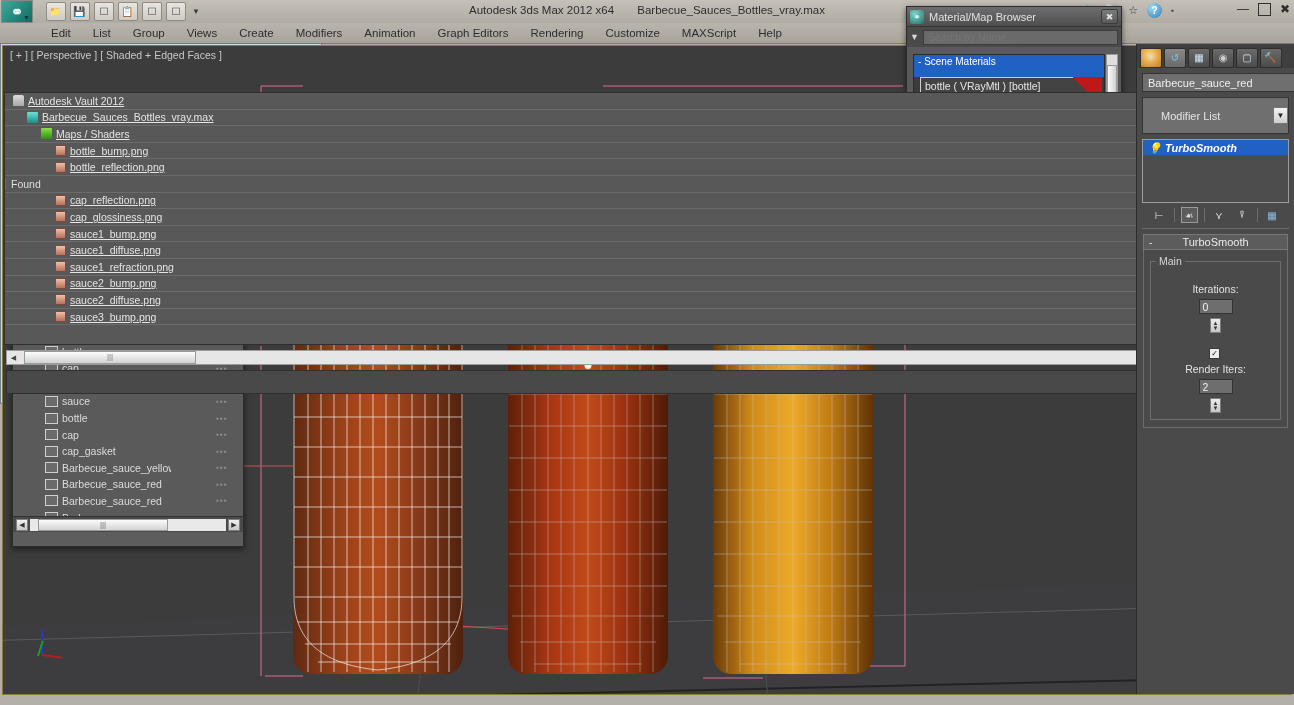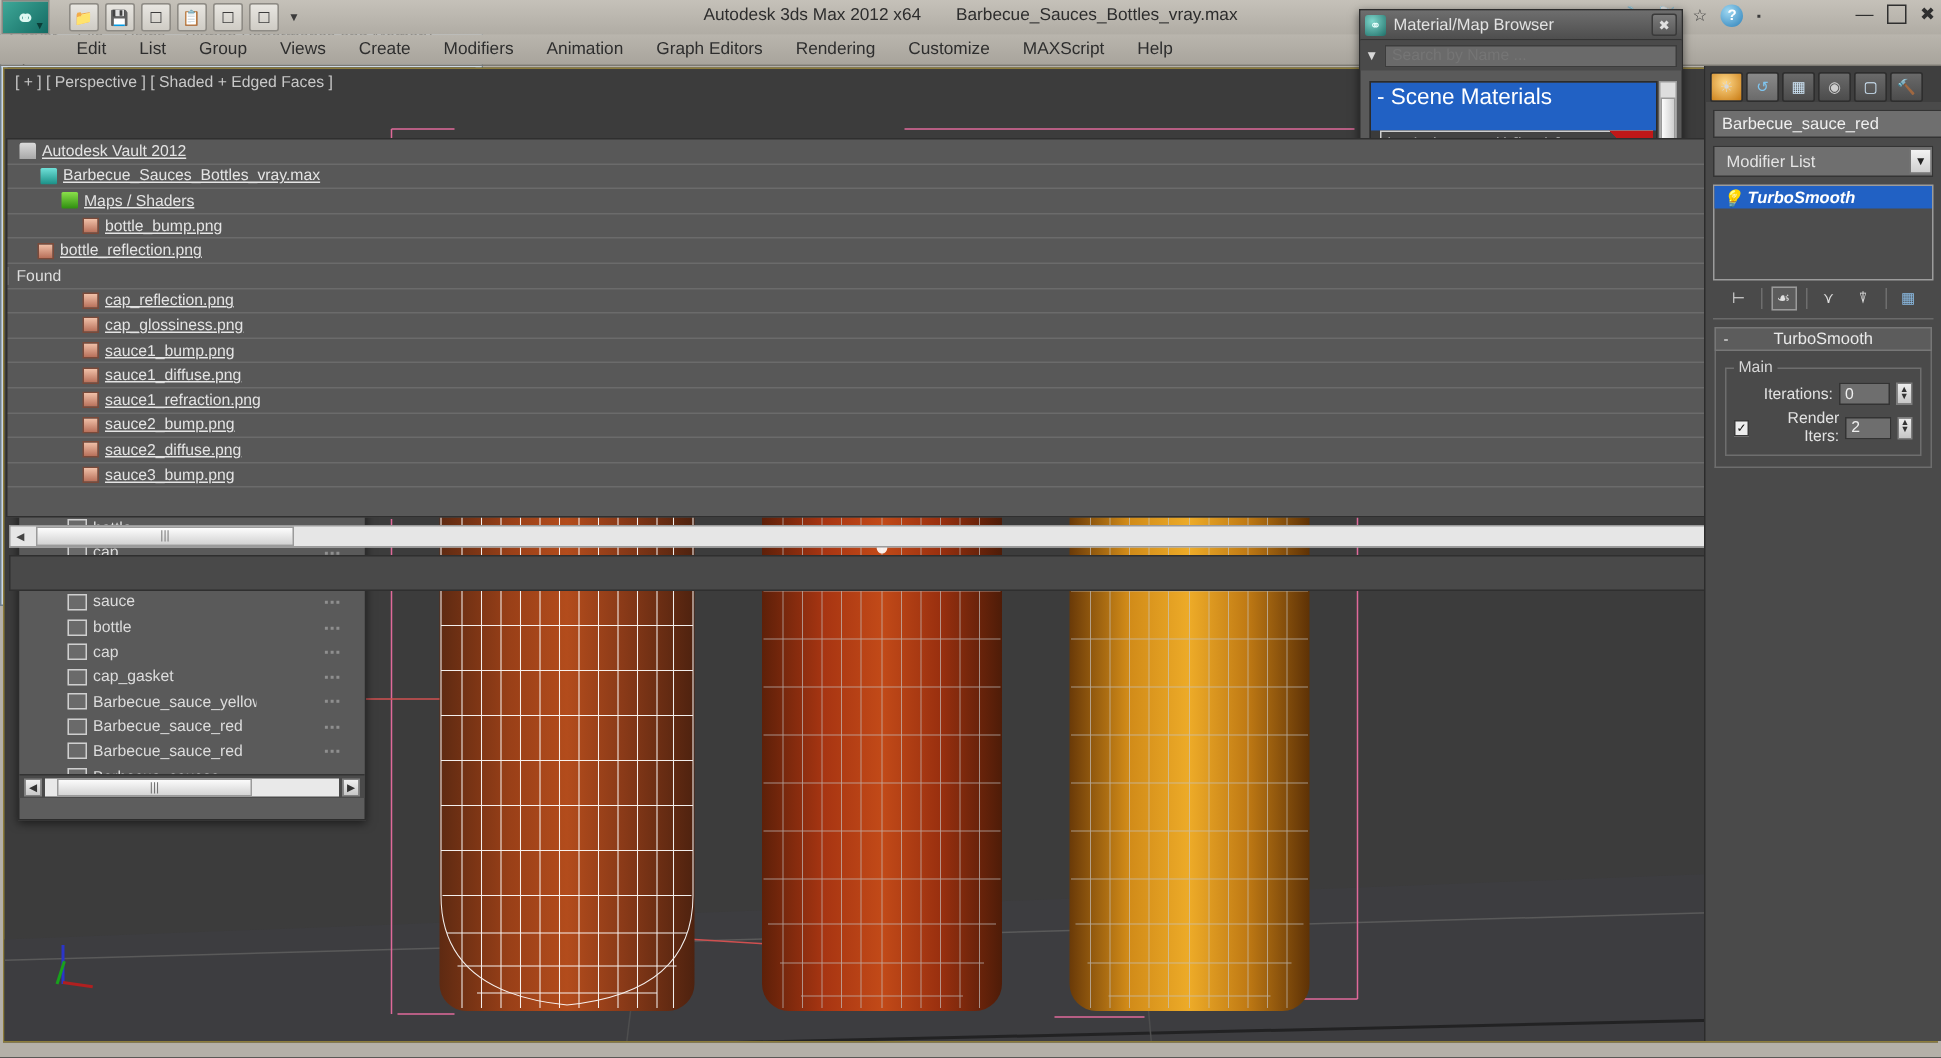--- a/index.html
+++ b/index.html
@@ -138,21 +138,21 @@
   .lscroll .arw{width:12px;height:12px;background:linear-gradient(#f0f0f0,#c8c8c8);border:1px solid #808080;color:#333;font-size:7px;display:flex;align-items:center;justify-content:center;}
   .lscroll .track{flex:1; height:12px; background:#e9e9e9; margin:0 2px; position:relative;}
   .lscroll .thumb{position:absolute; left:8px; top:0; width:130px;height:12px;background:linear-gradient(#fbfbfb,#d4d4d4);border:1px solid #9a9a9a; text-align:center; color:#6a6a6a; font-size:8px;}
 
   
   #mat-browser { left:906px; top:6px; width:216px; height:292px; background:#5a5a5a;}
   .mb-search { height:20px; background:#4a4a4a; display:flex; align-items:center; padding:0 3px; gap:4px;}
   .mb-search .dn{ font-size:9px; color:#d8d8d8;}
   .mb-search input{ flex:1; height:15px; background:#6a6a6a; border:1px solid #3c3c3c; color:#cfcfcf; font-size:10.5px; padding:0 4px; font-family:inherit;}
   .mb-body{ position:absolute; left:6px; right:16px; top:47px; bottom:22px; background:#3b3b3b; border:1px solid #2b2b2b; overflow:hidden;}
-  .mb-group{ background:#2161c4; color:#fff; font-size:15px; padding:1px 0 1px 4px; height:32px;}
+  .mb-group{ background:#2161c4; color:#fff; font-size:10px; padding:1px 0 1px 4px; height:22px;}
   .mrow{ height:17.3px; margin:0 2px 0.6px 6px; background:#434343; color:#e6e6e6; font-size:10.5px;
       display:flex; align-items:center; padding-left:5px; position:relative; overflow:hidden;}
   .mrow.out{ outline:1px solid #cfcfcf; outline-offset:-1px;}
   .mrow .swatch{ position:absolute; right:0; top:0; width:36px; height:100%;}
   .mb-scroll{ position:absolute; right:3px; top:47px; bottom:22px; width:12px; background:#dedede; border:1px solid #9b9b9b;}
   .mb-scroll .th{ position:absolute; left:0; top:10px; width:10px; height:118px; background:linear-gradient(90deg,#fdfdfd,#cfcfcf); border:1px solid #9a9a9a;}
   .mb-scroll .th:after{content:"≡"; position:absolute; left:1px; top:48px; font-size:8px; color:#777;}
 
   
   #asset-tracking{ left:956px; top:294px; width:322px; height:404px; background:#cdd9e4; border:1px solid #70818f;}
@@ -183,37 +183,37 @@
   .at-status{ position:absolute; left:6px; right:6px; top:370px; height:24px; background:#494949; border:1px solid #2f2f2f;}
 
   
   #cmd-panel{ position:absolute; left:1136px; top:44px; width:158px; height:650px; background:#4a4a4a; border-left:1px solid #2c2c2c;}
   .cp-tabs{ height:24px; display:flex; align-items:center; gap:2px; padding:3px 3px 0 3px; background:#3f3f3f;}
   .cp-tabs .t{ width:22px;height:20px; background:linear-gradient(#6a6a6a,#4c4c4c); border:1px solid #2e2e2e; border-radius:2px;
       display:flex;align-items:center;justify-content:center; font-size:10px;}
   .cp-tabs .t.on{ background:linear-gradient(#8a8a8a,#6a6a6a);}
   .cp-name{ margin:5px 5px 0 5px; display:flex; gap:5px;}
   .cp-name input{ flex:1; height:19px; background:#6f6f6f; border:1px solid #343434; color:#efefef; font-size:11px; padding:0 5px; font-family:inherit;}
-  .cp-modlist{ margin:5px; height:21px; background:#6f6f6f; border:1px solid #343434; display:flex; align-items:center; color:#e4e4e4; font-size:11px; padding-left:8px;}
+  .cp-modlist{ margin:5px; height:37px; background:#6f6f6f; border:1px solid #343434; display:flex; align-items:center; color:#e4e4e4; font-size:11px; padding-left:18px;}
   .cp-modlist .ar{ margin-left:auto; width:15px; height:17px; background:linear-gradient(#f3f3f3,#cfcfcf); border:1px solid #777; color:#222; font-size:8px; display:flex;align-items:center;justify-content:center;}
   .cp-stack{ margin:4px 5px; height:64px; background:#4d4d4d; border:1px solid #9c9c9c;}
   .cp-stack .item{ height:15px; display:flex; align-items:center; background:#2161c4; color:#fff; font-style:italic; font-weight:bold; font-size:11px;}
   .cp-stack .item .bulb{width:11px;height:11px;margin:0 6px 0 5px;}
   .cp-stackbtns{ display:flex; align-items:center; justify-content:center; gap:6px; margin:4px 0;}
   .cp-stackbtns .b{ width:17px;height:16px; display:flex;align-items:center;justify-content:center; font-size:10px; color:#e0e0e0;}
   .cp-stackbtns .b.on{ border:1px solid #9a9a9a; background:#5c5c5c;}
   .cp-stackbtns .div{width:1px;height:14px;background:#6e6e6e;}
   .cp-sep{ height:1px; background:#6a6a6a; margin:5px 5px;}
   .roll{ margin:4px 6px; }
   .roll-hd{ height:16px; background:#5c5c5c; border:1px solid #777; display:flex; align-items:center; justify-content:center; color:#eaeaea; font-size:11px; position:relative;}
   .roll-hd .mn{position:absolute; left:5px; font-size:10px;}
   .roll-bd{ border:1px solid #6d6d6d; border-top:none; padding:5px 6px 7px 6px;}
   .grp{ border:1px solid #6e6e6e; margin-top:6px; padding:6px 5px 6px 5px; position:relative;}
   .grp .gl{ position:absolute; top:-7px; left:5px; background:#4a4a4a; padding:0 3px; font-size:10.5px; color:#d6d6d6;}
-  .frow{ display:flex; align-items:center; justify-content:flex-end; gap:4px; margin-top:3px; font-size:10.5px; color:#e2e2e2;}
+  .frow{ display:flex; align-items:center; justify-content:flex-end; gap:4px; margin-top:15px; font-size:10.5px; color:#e2e2e2;flex-direction:column;}
   .frow .sp{ width:34px; height:15px; background:#6e6e6e; border:1px solid #333; color:#efefef; font-size:10.5px; padding-left:3px; display:flex;align-items:center;}
   .frow .spin{ width:11px;height:15px; background:linear-gradient(#ededed,#c6c6c6); border:1px solid #7d7d7d; display:flex; flex-direction:column; align-items:center; justify-content:center; font-size:6px; color:#333; line-height:5px;}
   .frow .cb{ width:11px;height:11px; background:#ededed; border:1px solid #3a3a3a; color:#111; font-size:8px; display:flex; align-items:center; justify-content:center; margin-right:2px;}
   .frow .lbl{ flex:1; text-align:right;}
 </style>
 </head>
 <body>
 
 <div class="app">
 
@@ -664,21 +664,21 @@
             <span class="st"></span>
           </div>
           <div class="arow">
             <span class="nm" style="padding-left:50px">
               <span class="ii" style="background:linear-gradient(#f0c0a8,#b8705a);border:1px solid #7a4a3a;"></span>
               <span>bottle_bump.png</span>
             </span>
             <span class="st">Found</span>
           </div>
           <div class="arow">
-            <span class="nm" style="padding-left:20px">
+            <span class="nm" style="padding-left:50px">
               <span class="ii" style="background:linear-gradient(#f0c0a8,#b8705a);border:1px solid #7a4a3a;"></span>
               <span>bottle_reflection.png</span>
             </span>
             <span class="st">Found</span>
           </div>
           <div class="arow">
             <span class="st">Found</span>
           </div>
           <div class="arow">
             <span class="nm" style="padding-left:50px">

